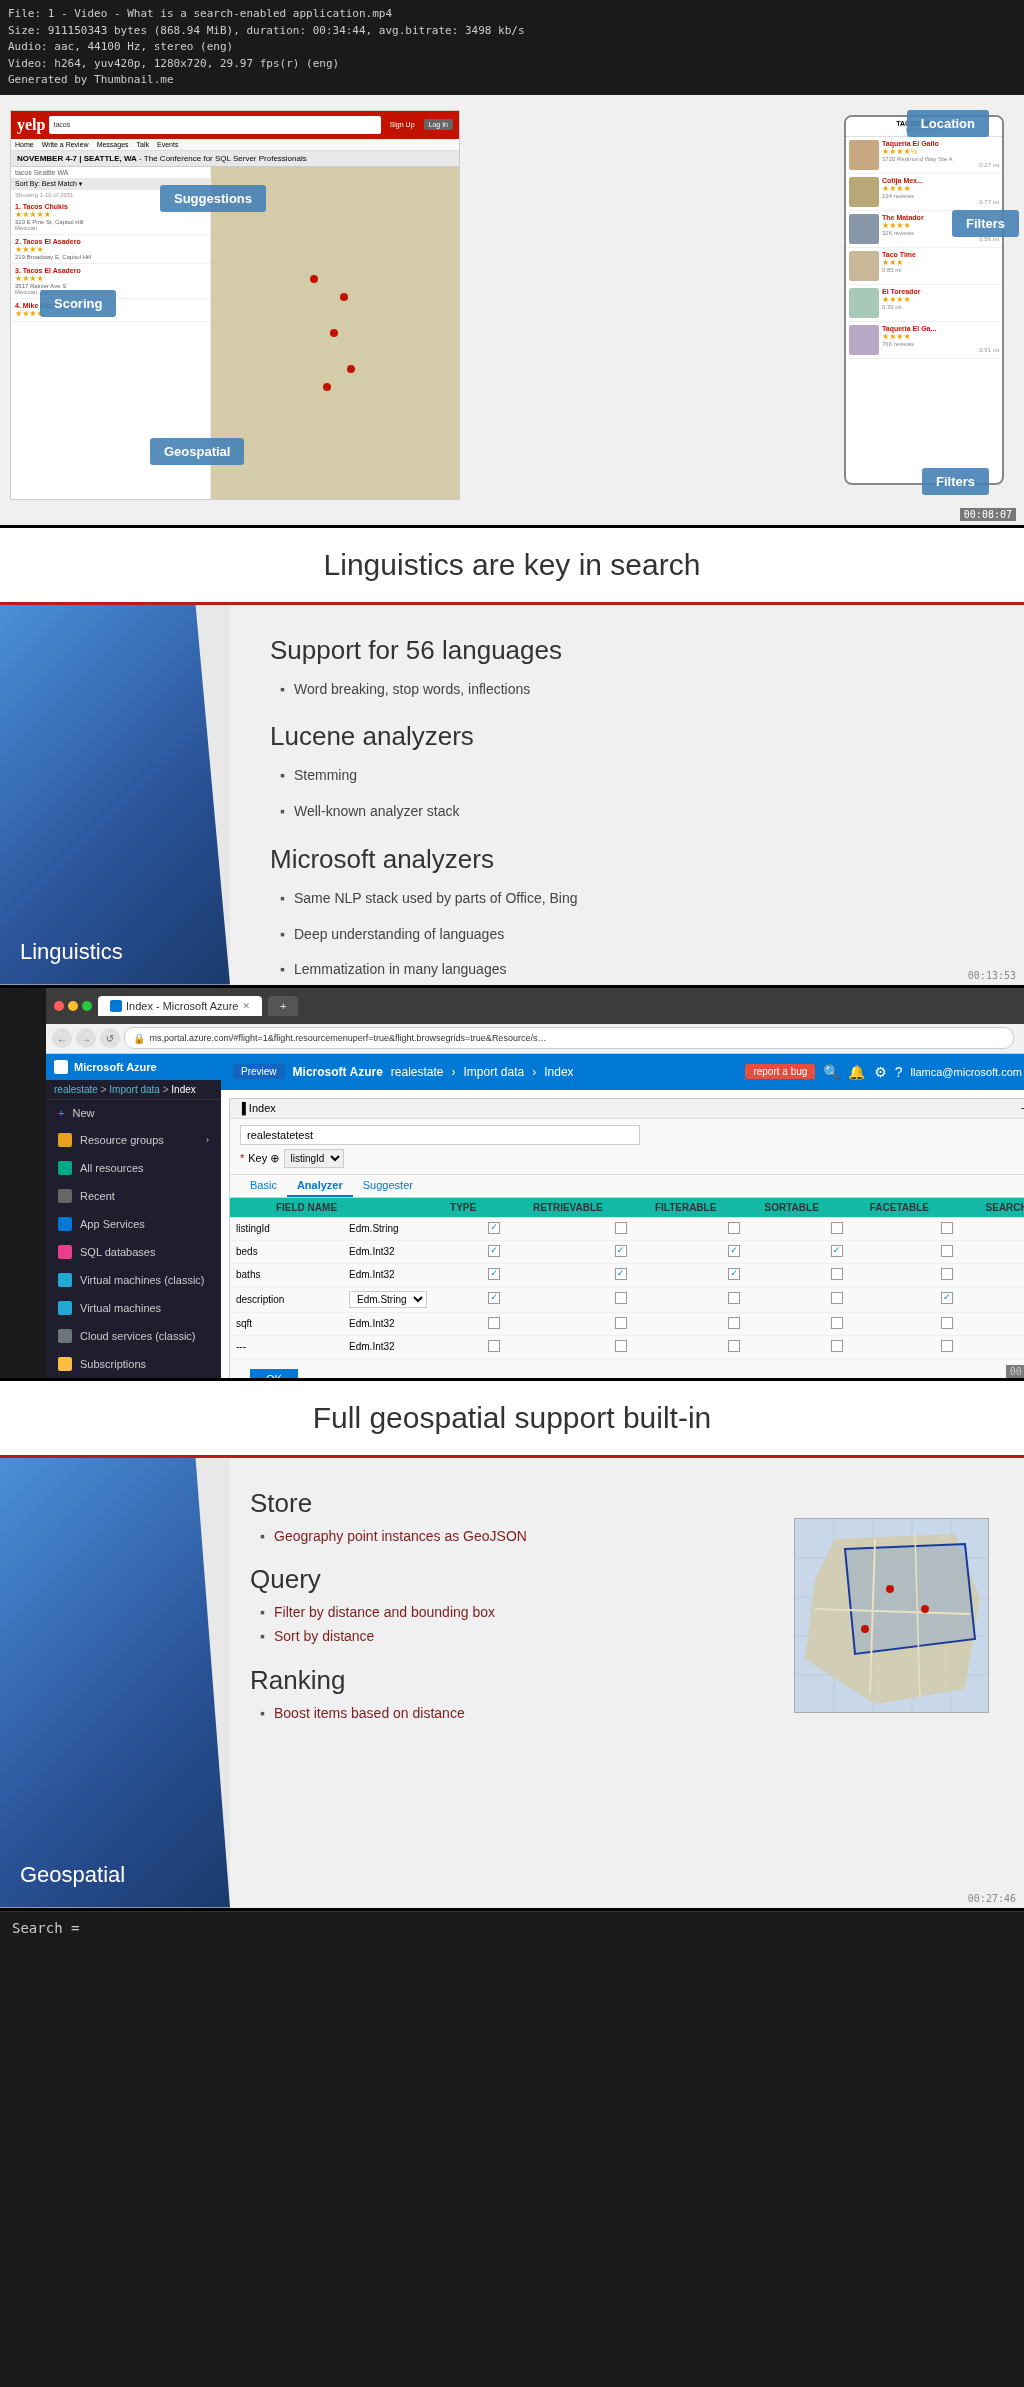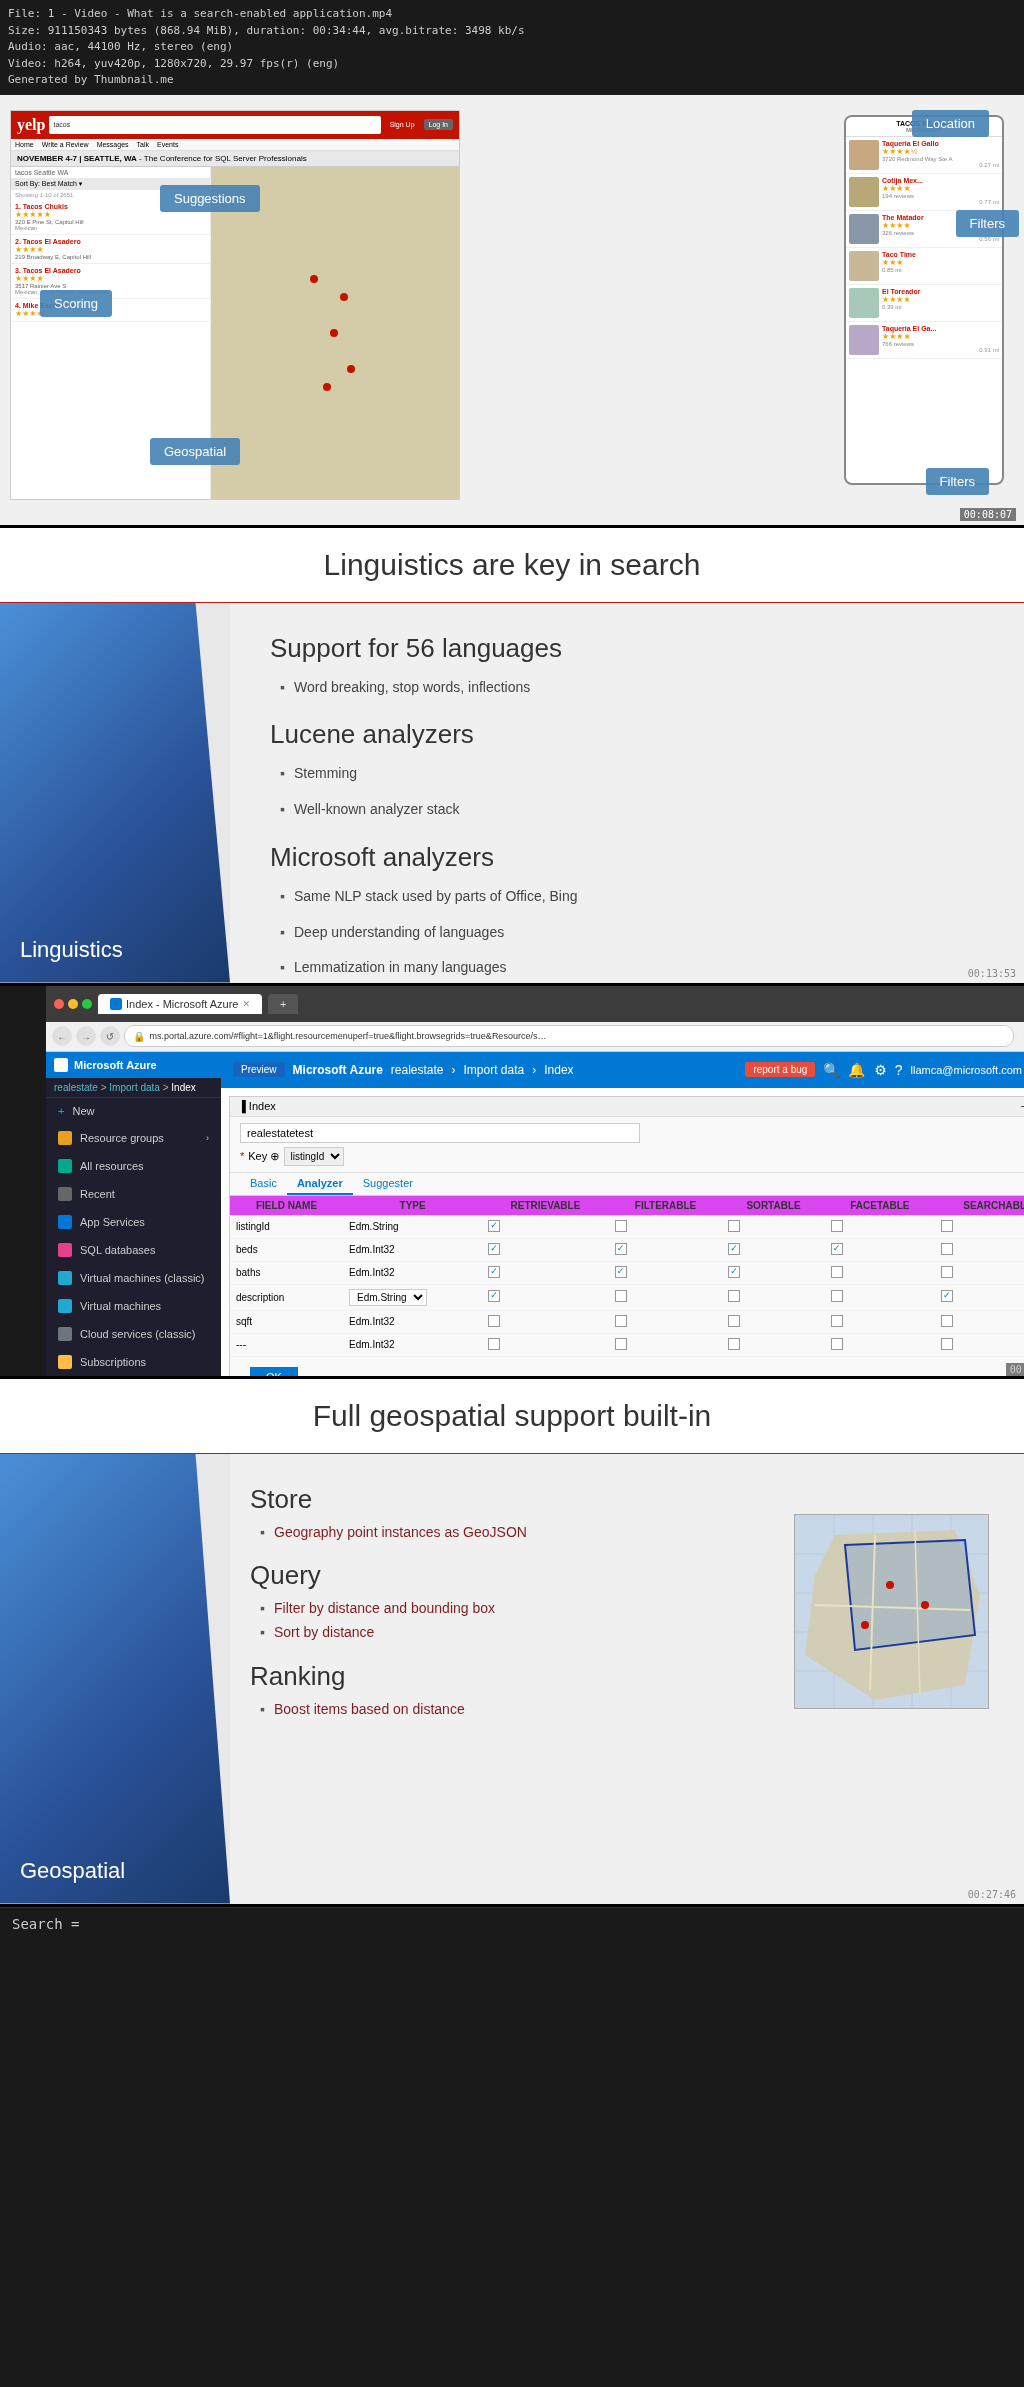--- a/index.html
+++ b/index.html
@@ -114,21 +114,21 @@
       background: #d4cba8;
       position: relative;
     }
 
     
     .callout-label {
       position: absolute;
       background: rgba(70, 130, 180, 0.85);
       color: #fff;
       font-size: 13px;
-      font-weight: normal;
+      font-weight: bold;
       padding: 6px 14px;
       border-radius: 3px;
       white-space: nowrap;
     }
     .callout-location {
       background: rgba(70, 130, 180, 0.9);
       top: 15px;
       right: 35px;
     }
     .callout-filters-right {
@@ -456,23 +456,23 @@
       font-weight: bold;
     }
 
     .fields-table {
       width: 100%;
       font-size: 10px;
       border-collapse: collapse;
     }
 
     .fields-table th {
-      background: #d946ef;
+      background: #14b8a6;
       padding: 4px 6px;
-      text-align: center;
+      text-align: right;
       border-bottom: 1px solid #ddd;
       font-size: 10px;
       font-weight: bold;
       color: #333;
     }
 
     .fields-table td {
       padding: 4px 6px;
       border-bottom: 1px solid #f0f0f0;
       vertical-align: middle;
@@ -656,21 +656,21 @@
 
     .section-divider {
       height: 3px;
       background: #000;
     }
 
     .slide-title-wrapper {
       background: #fff;
       text-align: center;
       padding: 20px 40px;
-      border-bottom: 1px solid #b91c1c;
+      border-bottom: 3px solid #b91c1c;
     }
     .slide-title-wrapper h1 {
       font-size: 30px;
       font-weight: 300;
       color: #333;
     }
   </style>
 </head>
 <body>
 

